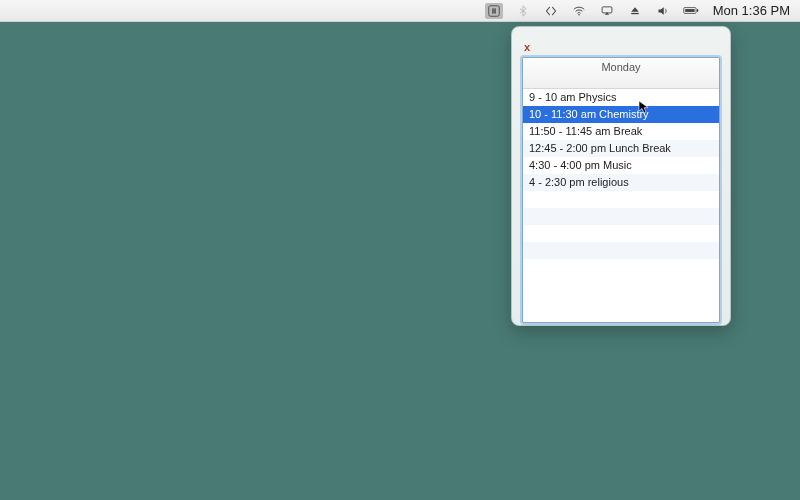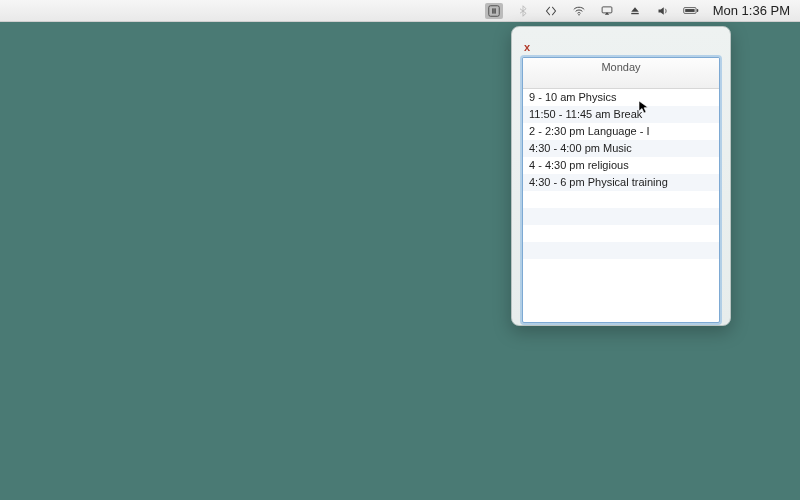--- a/index.html
+++ b/index.html
@@ -185,25 +185,25 @@
     <span class="clock">Mon 1:36 PM</span>
   </div>
 </div>
 
 <div class="panel">
   <span class="close">x</span>
   <div class="listbox">
     <div class="header">Monday</div>
     <div class="rows" id="rows-container">
         <div class="row">9 - 10 am Physics</div>
+        <div class="row selected">10 - 11:30 am Chemistry</div>
         <div class="row">11:50 - 11:45 am Break</div>
-        <div class="row">2 - 2:30 pm Language - I</div>
+        <div class="row">12:45 - 2:00 pm Lunch Break</div>
         <div class="row">4:30 - 4:00 pm Music</div>
-        <div class="row">4 - 4:30 pm religious</div>
-        <div class="row">4:30 - 6 pm Physical training</div>
+        <div class="row">4 - 2:30 pm religious</div>
         <div class="row">&nbsp;</div>
         <div class="row">&nbsp;</div>
         <div class="row">&nbsp;</div>
         <div class="row">&nbsp;</div>
       </div>
   </div>
 </div>
 
 <div class="cursor" id="cursor" style="left: 638px; top: 100px;">
   <svg viewBox="0 0 12 14" width="12" height="14">

